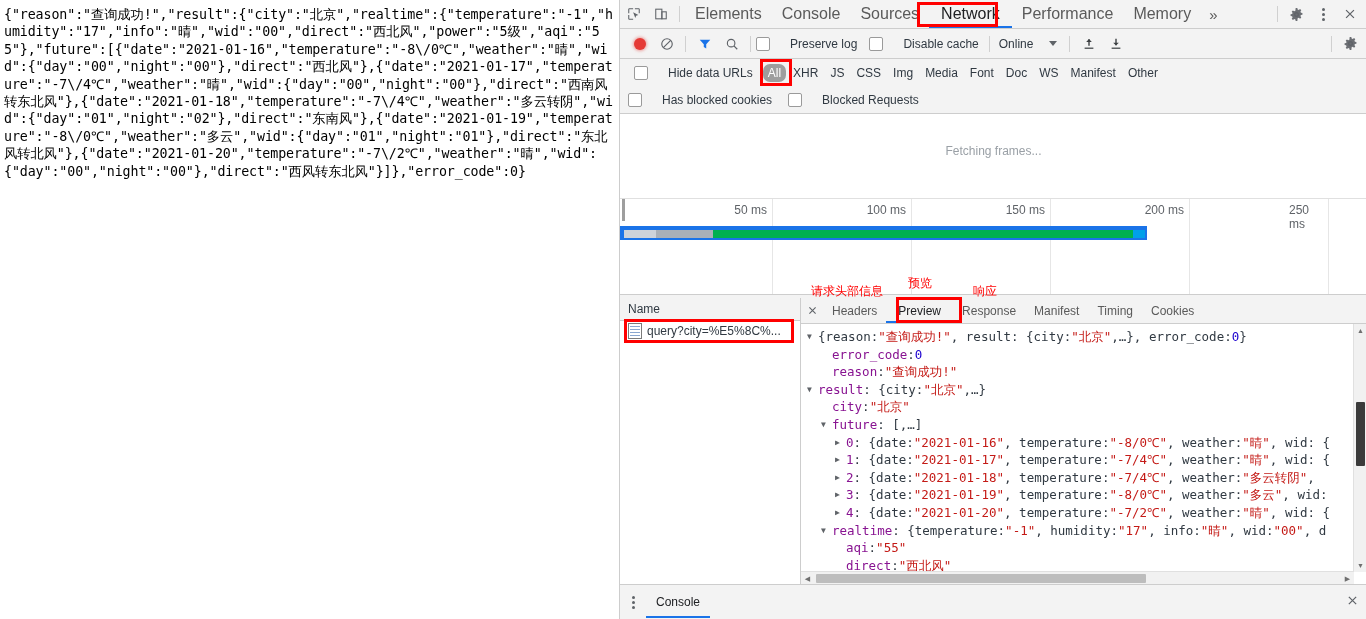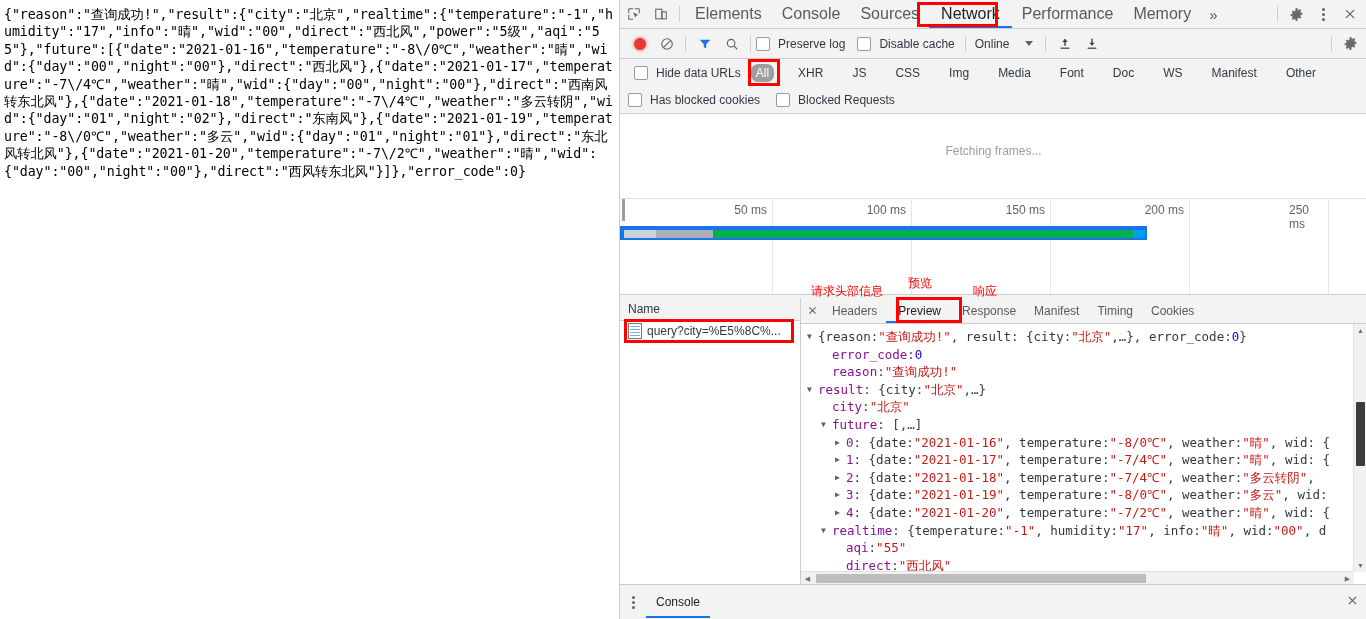--- a/index.html
+++ b/index.html
@@ -107,41 +107,41 @@
     border-left: 4px solid transparent;
     border-right: 4px solid transparent;
     border-top: 5px solid #5f6368;
   }
   .chk {
     width: 12px; height: 12px;
     border: 1px solid #9a9a9a; border-radius: 2px;
     background: #fff; display: inline-block; flex: none;
   }
   .chk-label {
-    display: flex; align-items: center; gap: 8px;
+    display: flex; align-items: center; gap: 20px;
     font-size: 12px; color: #303942; cursor: pointer; white-space: nowrap;
   }
 
   
   .filter-row {
     height: 28px;
     display: flex; align-items: center;
     padding-left: 8px; gap: 10px;
     background: #f3f3f3;
   }
   .filter-input {
     width: 182px; height: 19px;
     border: 1px solid #c4c4c4; border-radius: 2px;
     background: #fff;
     font-size: 12px; color: #9aa0a6;
     padding: 0 5px;
     outline: none;
     font-family: "Liberation Sans", sans-serif;
   }
-  .type-filters { display: flex; align-items: flex-start; gap: 19px; position: relative; }
+  .type-filters { display: flex; align-items: flex-start; gap: 2px; position: relative; }
   .type-btn {
     font-size: 12px; color: #303942;
     padding: 2px 5px; border-radius: 7px;
     cursor: pointer; white-space: nowrap;
   }
   .type-btn.sel { background: #9e9e9e; color: #ffffff; }
   .filter-row2 {
     height: 26px;
     display: flex; align-items: center;
     padding-left: 8px; gap: 16px;

